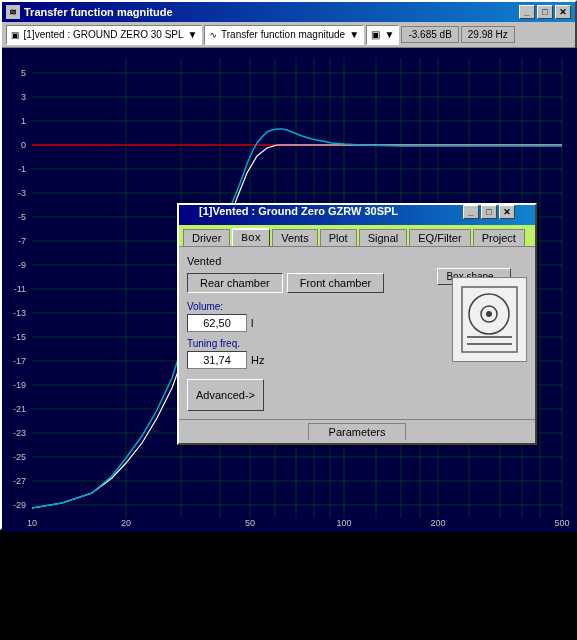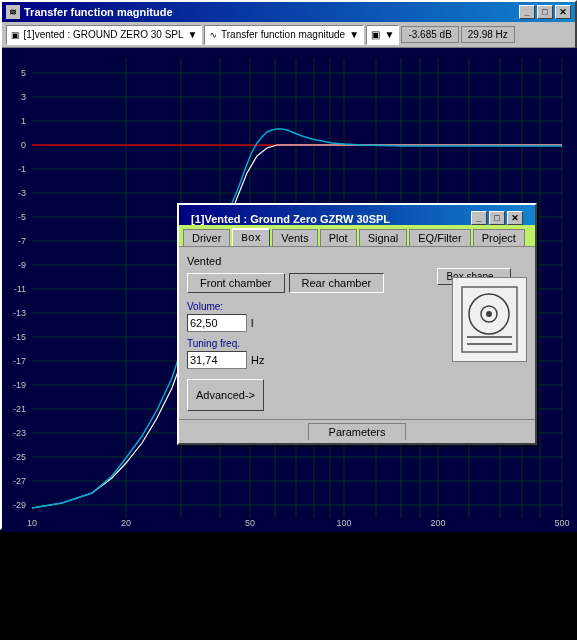--- a/index.html
+++ b/index.html
@@ -122,23 +122,23 @@
       border-right-color: #404040;
       border-bottom-color: #404040;
       z-index: 10;
       box-shadow: 2px 2px 4px rgba(0,0,0,0.5);
     }
 
     .dialog-title {
       height: 20px;
       background: linear-gradient(to right, #000080, #1084d0);
       display: flex;
-      align-items: flex-end;
+      align-items: flex-start;
       justify-content: space-between;
-      padding: 0 12px;
+      padding: 0 20px;
       color: white;
       font-size: 11px;
       font-weight: bold;
     }
 
     .dialog-title-btns {
       display: flex;
       gap: 2px;
     }
 
@@ -220,20 +220,21 @@
     .param-input {
       width: 60px;
       height: 18px;
       border: 1px solid #808080;
       border-top-color: #404040;
       border-left-color: #404040;
       background: #fff;
       font-size: 11px;
       padding: 0 2px;
       color: #000;
+      text-align: center;
     }
 
     .param-unit {
       font-size: 11px;
       color: #000;
     }
 
     .speaker-diagram {
       position: absolute;
       right: 8px;
@@ -498,22 +499,22 @@
         <div class="tab">Project</div>
       </div>
 
       <div class="dialog-content" style="position:relative; min-height:145px;">
         
         <button class="box-shape-btn">Box shape...</button>
 
         <div class="vented-label">Vented</div>
 
         <div class="chamber-buttons">
+          <button class="chamber-btn active">Rear chamber</button>
           <button class="chamber-btn">Front chamber</button>
-          <button class="chamber-btn active">Rear chamber</button>
         </div>
 
         
         <div class="speaker-diagram">
           <svg width="65" height="75" viewBox="0 0 65 75">
 
             <rect x="5" y="5" width="55" height="65" fill="none" stroke="#606060" stroke-width="1.5"></rect>
 
             <ellipse cx="32" cy="32" rx="20" ry="20" fill="none" stroke="#404040" stroke-width="1.5"></ellipse>
             <ellipse cx="32" cy="32" rx="8" ry="8" fill="none" stroke="#404040" stroke-width="1.5"></ellipse>

